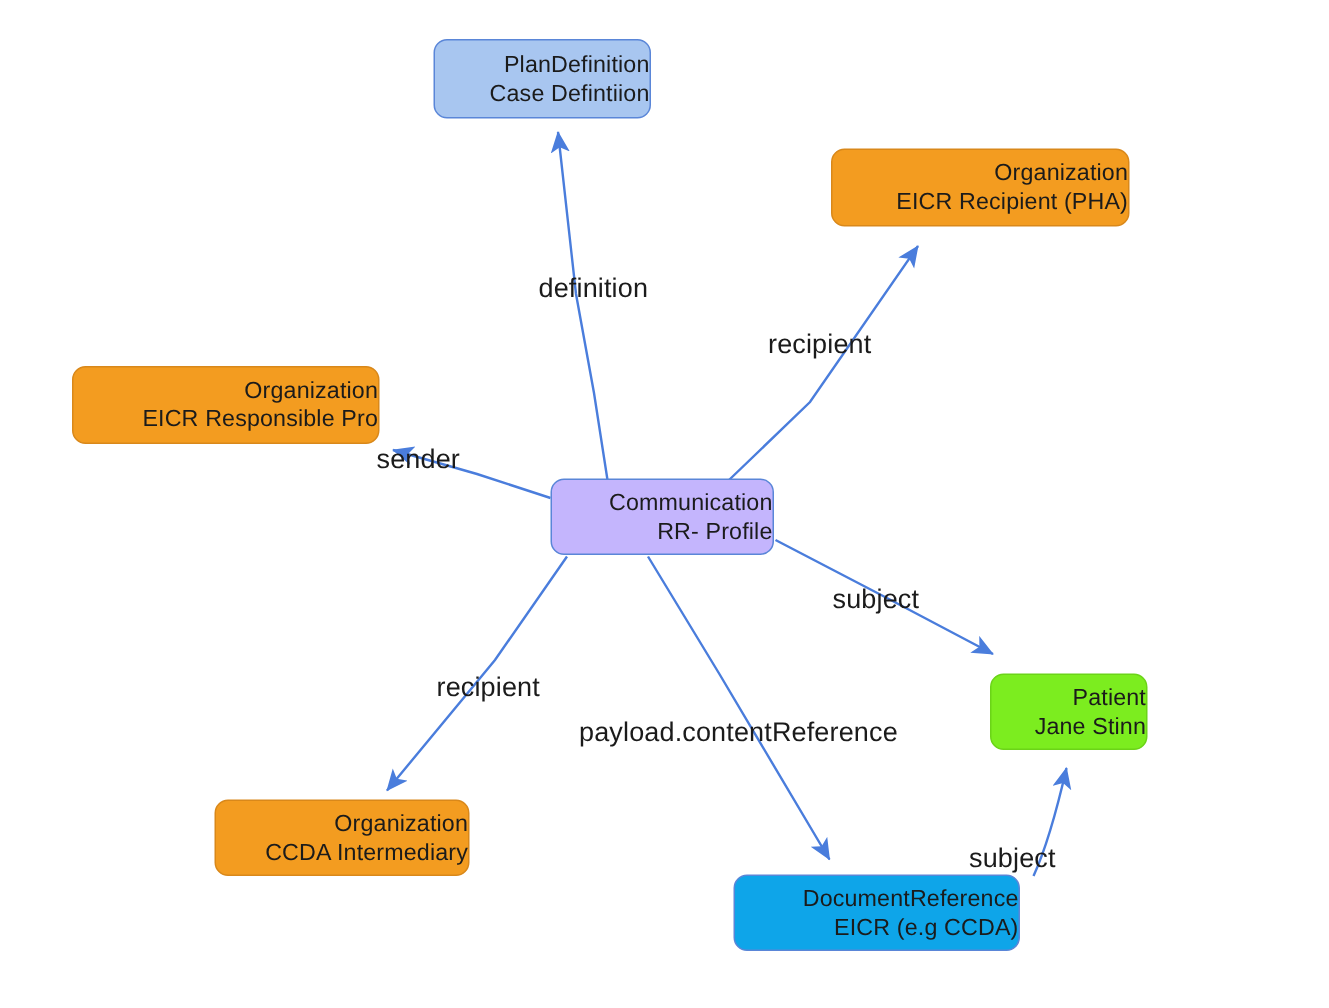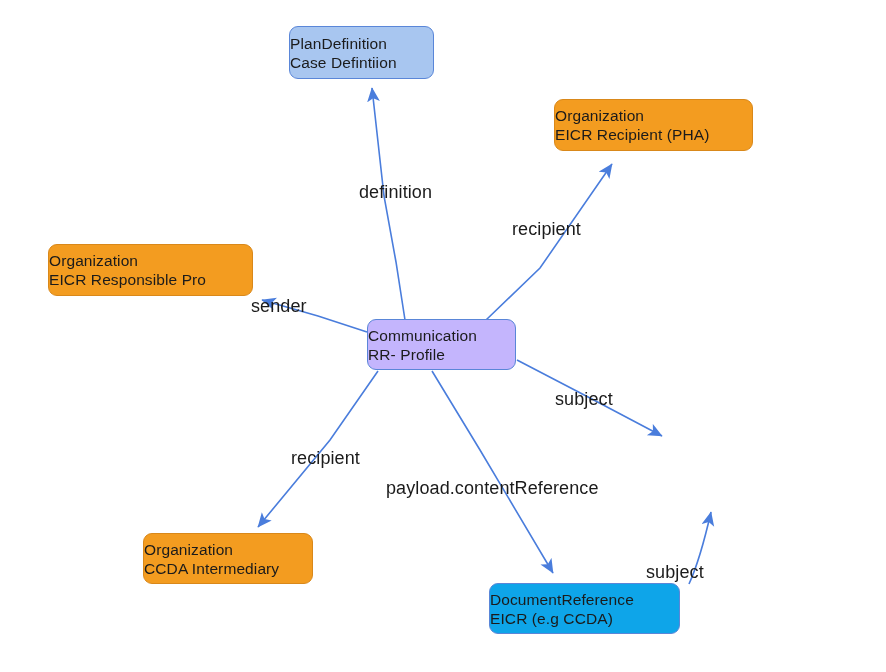--- a/index.html
+++ b/index.html
@@ -31,21 +31,21 @@
     pointer-events: none;
   }
   .node {
     position: absolute;
     box-sizing: border-box;
     border-radius: 9px;
     border-width: 1.5px;
     border-style: solid;
     display: flex;
     flex-direction: column;
-    align-items: flex-start;
+    align-items: flex-end;
     justify-content: center;
     text-align: center;
     color: #1b1b1b;
     font-size: 15.5px;
     line-height: 19px;
     letter-spacing: 0.1px;
     white-space: nowrap;
   }
   .node .line1, .node .line2 {
     display: block;
@@ -113,20 +113,24 @@
   <div class="node" style="left:48px; top:244px; width:205px; height:52px; background:#f39c20; border-color:#d9881a;">
     <span class="line1">Organization</span>
     <span class="line2">EICR Responsible Pro</span>
   </div>
 
   <div class="node" style="left:367px; top:319px; width:149px; height:51px; background:#c4b5fd; border-color:#5a86d8;">
     <span class="line1">Communication</span>
     <span class="line2">RR- Profile</span>
   </div>
 
+  <div class="node" style="left:660px; top:449px; width:105px; height:51px; background:#7ced1f; border-color:#6bd418;">
+    <span class="line1">Patient</span>
+    <span class="line2">Jane Stinn</span>
+  </div>
 
   <div class="node" style="left:143px; top:533px; width:170px; height:51px; background:#f39c20; border-color:#d9881a;">
     <span class="line1">Organization</span>
     <span class="line2">CCDA Intermediary</span>
   </div>
 
   <div class="node" style="left:489px; top:583px; width:191px; height:51px; background:#0ea5e9; border-color:#5a86d8;">
     <span class="line1">DocumentReference</span>
     <span class="line2">EICR (e.g CCDA)</span>
   </div>

